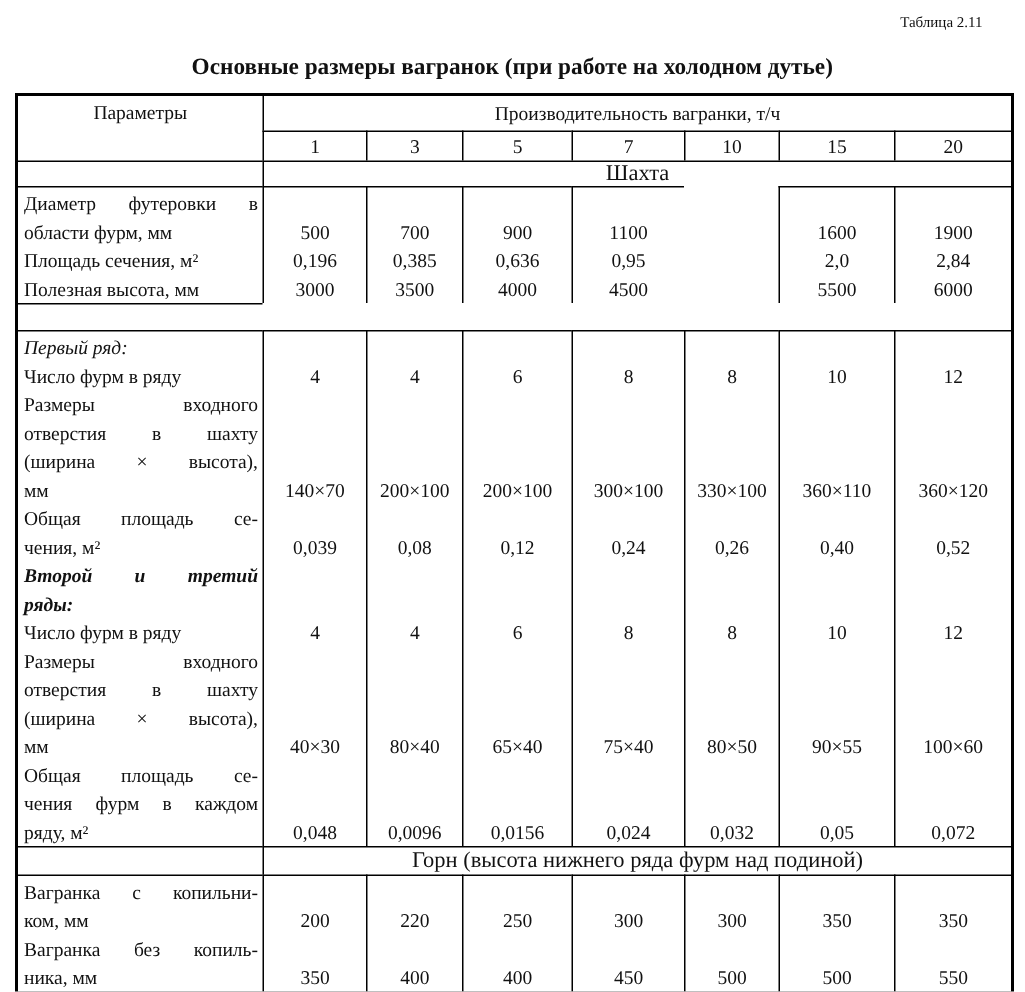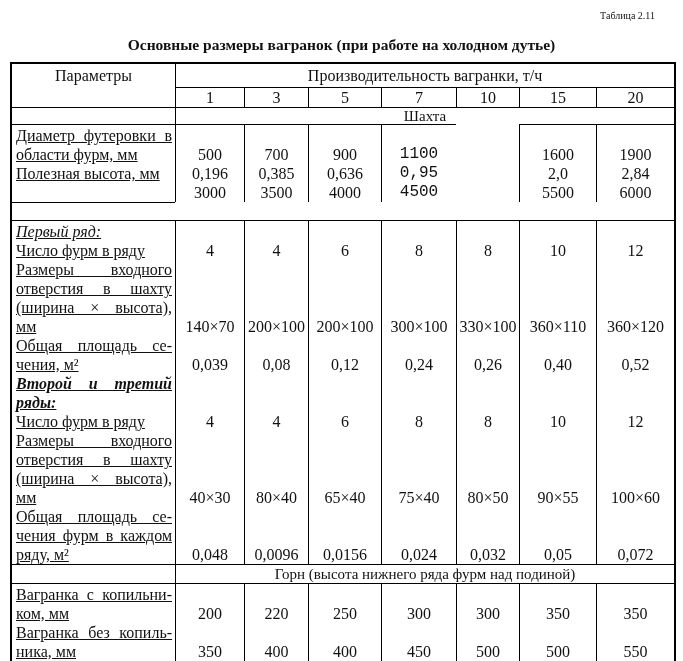--- a/index.html
+++ b/index.html
@@ -27,31 +27,31 @@
   .tbl{
     margin:8px 0 0 10px;
     width:666px;
     border:2px solid #000;
     box-sizing:border-box;
     display:grid;
     grid-template-columns:163px 69px 64px 73px 75px 63px 77px 78px;
     grid-template-rows:23px 20px 17px auto 18px auto 19px auto;
     background:#fff;
   }
-  .cell{box-sizing:border-box;font-size:16px;}
+  .cell{box-sizing:border-box;font-size:13px;}
   .bl{border-left:1.5px solid #000;}
   .bt{border-top:1.5px solid #000;}
   .center{display:flex;align-items:center;justify-content:center;}
   .param-hdr{grid-column:1;grid-row:1 / 3;display:flex;justify-content:center;align-items:flex-start;padding-top:3px;}
   .group-hdr{grid-column:2 / 9;grid-row:1;}
   .num-hdr{grid-row:2;}
   .sec-left{grid-column:1;}
   .sec-title{grid-column:2 / 9;font-size:15px;}
   .block-cell{padding-top:1px;}
-  .labels{padding-left:4px;padding-right:3px;text-decoration:underline;}
+  .labels{padding-left:4px;padding-right:3px;}
   .line{height:19px;line-height:19px;white-space:nowrap;overflow:visible;}
   .labels .line{white-space:normal;}
   .just{text-align:justify;text-align-last:justify;}
   .it{font-style:italic;}
   .bit{font-style:italic;font-weight:bold;}
   .val{text-align:center;}
 </style>
 </head>
 <body>
 
@@ -66,41 +66,42 @@
     <div class="cell num-hdr bl bt center" style="grid-area: 2 / 4;">5</div>
     <div class="cell num-hdr bl bt center" style="grid-area: 2 / 5;">7</div>
     <div class="cell num-hdr bl bt center" style="grid-area: 2 / 6;">10</div>
     <div class="cell num-hdr bl bt center" style="grid-area: 2 / 7;">15</div>
     <div class="cell num-hdr bl bt center" style="grid-area: 2 / 8;">20</div>
     <div class="cell sec-left bt" style="grid-area: 3 / 1;"></div>
     <div class="cell sec-title bl bt center" style="grid-area: 3 / 2 / auto / 9;">Шахта</div>
     <div class="cell block-cell labels bt" style="grid-area: 4 / 1;">
       <div class="line just">Диаметр футеровки в</div>
       <div class="line">области фурм, мм</div>
+      <div class="line">Площадь сечения, м²</div>
       <div class="line">Полезная высота, мм</div>
     </div>
     <div class="cell block-cell bl bt" style="grid-area: 4 / 2;">
       <div class="line val"></div>
       <div class="line val">500</div>
       <div class="line val">0,196</div>
       <div class="line val">3000</div>
     </div>
     <div class="cell block-cell bl bt" style="grid-area: 4 / 3;">
       <div class="line val"></div>
       <div class="line val">700</div>
       <div class="line val">0,385</div>
       <div class="line val">3500</div>
     </div>
     <div class="cell block-cell bl bt" style="grid-area: 4 / 4;">
       <div class="line val"></div>
       <div class="line val">900</div>
       <div class="line val">0,636</div>
       <div class="line val">4000</div>
     </div>
-    <div class="cell block-cell bl bt" style="grid-area: 4 / 5; font-family: Liberation Mono, monospace;">
+    <div class="cell block-cell bl bt" style="grid-area: 4 / 5;">
       <div class="line val"></div>
       <div class="line val">1100</div>
       <div class="line val">0,95</div>
       <div class="line val">4500</div>
     </div>
     <div class="cell block-cell bl bt" style="grid-area: 4 / 7;">
       <div class="line val"></div>
       <div class="line val">1600</div>
       <div class="line val">2,0</div>
       <div class="line val">5500</div>

